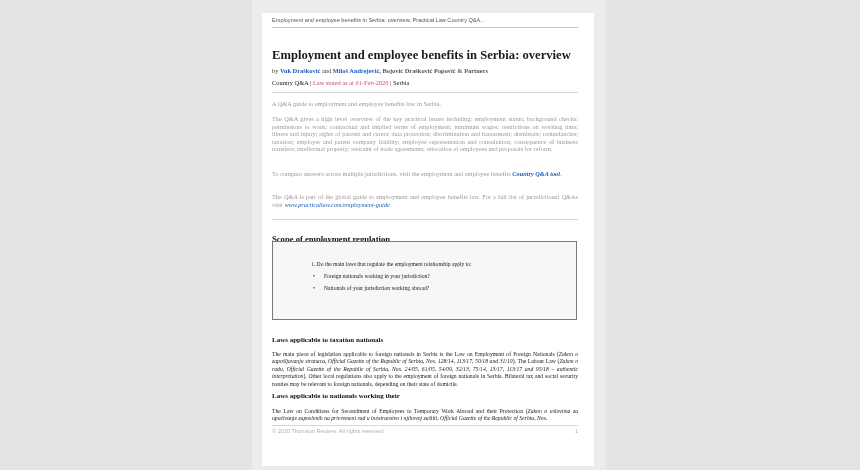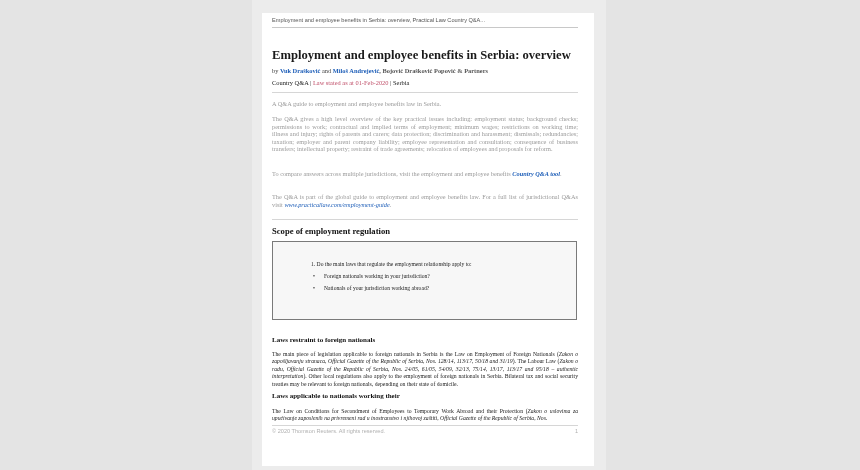--- a/index.html
+++ b/index.html
@@ -104,21 +104,21 @@
       position: absolute;
       left: 10px;
       top: 206px;
       width: 306px;
       height: 1px;
       background: #d6d6d6;
     }
     .section-heading {
       position: absolute;
       left: 10px;
-      top: 213px;
+      top: 221px;
       font-size: 8.6px;
       font-weight: bold;
       color: #111;
       white-space: nowrap;
       margin: 0;
     }
     .question-box {
       position: absolute;
       left: 10px;
       top: 228px;
@@ -243,21 +243,21 @@
         <span class="bullet">•</span>
         <span>Foreign nationals working in your jurisdiction?</span>
       </li>
       <li>
         <span class="bullet">•</span>
         <span>Nationals of your jurisdiction working abroad?</span>
       </li>
     </ul>
   </div>
 
-  <h3 class="sub-heading" style="top:323px;">Laws restraint to foreign nationals</h3>
+  <h3 class="sub-heading" style="top:323px;">Laws applicable to taxation nationals</h3>
 
   <p class="body-para" style="top:338px;">
     <span>The main piece of legislation applicable to foreign nationals in Serbia is the Law on Employment of Foreign Nationals (</span><i>Zakon o zapošljavanju stranaca, Official Gazette of the Republic of Serbia, Nos. 128/14, 113/17, 50/18 and 31/19</i><span>). The Labour Law (</span><i>Zakon o radu, Official Gazette of the Republic of Serbia, Nos. 24/05, 61/05, 54/09, 32/13, 75/14, 13/17, 113/17 and 95/18 – authentic interpretation</i><span>). Other local regulations also apply to the employment of foreign nationals in Serbia. Bilateral tax and social security treaties may be relevant to foreign nationals, depending on their state of domicile.</span>
   </p>
 
   <h3 class="sub-heading" style="top:379px;">Laws applicable to nationals working their</h3>
 
   <p class="body-para" style="top:395px;">
     <span>The Law on Conditions for Secondment of Employees to Temporary Work Abroad and their Protection (</span><i>Zakon o uslovima za upućivanje zaposlenih na privremeni rad u inostranstvo i njihovoj zaštiti, Official Gazette of the Republic of Serbia, Nos.</i>
   </p>

